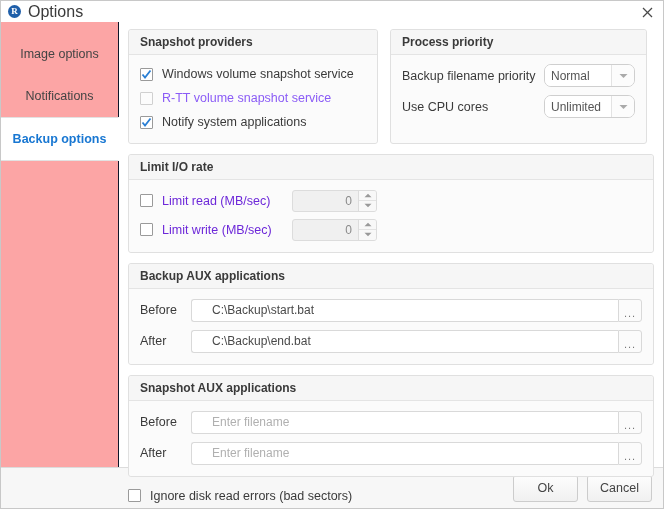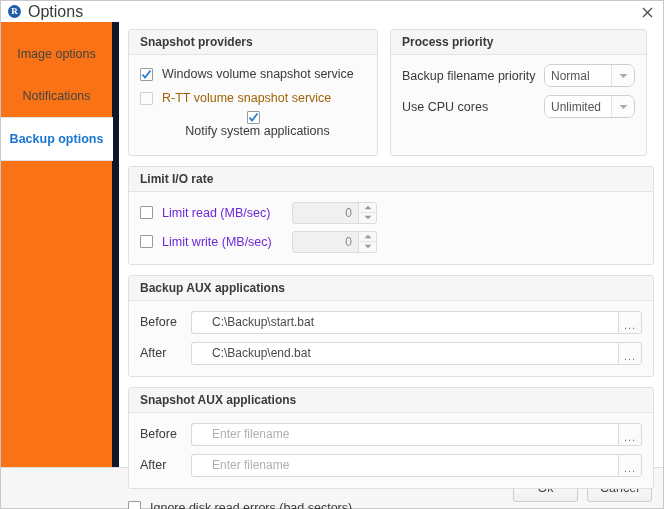--- a/index.html
+++ b/index.html
@@ -70,22 +70,22 @@
 
   
   .body-area {
     display: flex;
     flex: 1 1 auto;
     min-height: 0;
   }
   .sidebar {
     width: 118px;
     flex: 0 0 118px;
-    background: #f97316;
-    border-right: 7px solid #0f172a;
+    background: #fca5a5;
+    border-right: 1px solid #0f172a;
     padding-top: 11px;
     box-sizing: border-box;
   }
   .side-item {
     height: 42px;
     display: flex;
     align-items: center;
     justify-content: center;
     font-size: 12.5px;
     color: #444444;
@@ -138,39 +138,39 @@
   .panel-process-priority { width: 257px; }
   .panel-wide { margin-top: 10px; }
 
   
   .cb-row {
     display: flex;
     align-items: center;
     height: 22px;
     margin-bottom: 2px;
   }
-  .cb-row:last-child { margin-bottom: 12px; flex-direction: column; }
+  .cb-row:last-child { margin-bottom: 0; }
   .checkbox {
     width: 13px;
     height: 13px;
     border: 1px solid #9a9a9a;
     background: #ffffff;
     box-sizing: border-box;
     flex: 0 0 auto;
     position: relative;
     border-radius: 1px;
   }
   .checkbox.disabled { border-color: #d0d0d0; background: #fcfcfc; }
   .checkbox svg { position: absolute; left: 0; top: 0; }
   .cb-label {
     margin-left: 9px;
     font-size: 12.5px;
     color: #3a3a3a;
   }
-  .cb-label.disabled { color: #a16207; }
+  .cb-label.disabled { color: #8b5cf6; }
 
   
   .form-row {
     display: flex;
     align-items: center;
     height: 25px;
     margin-bottom: 6px;
   }
   .form-row:last-child { margin-bottom: 0; }
   .form-label {

